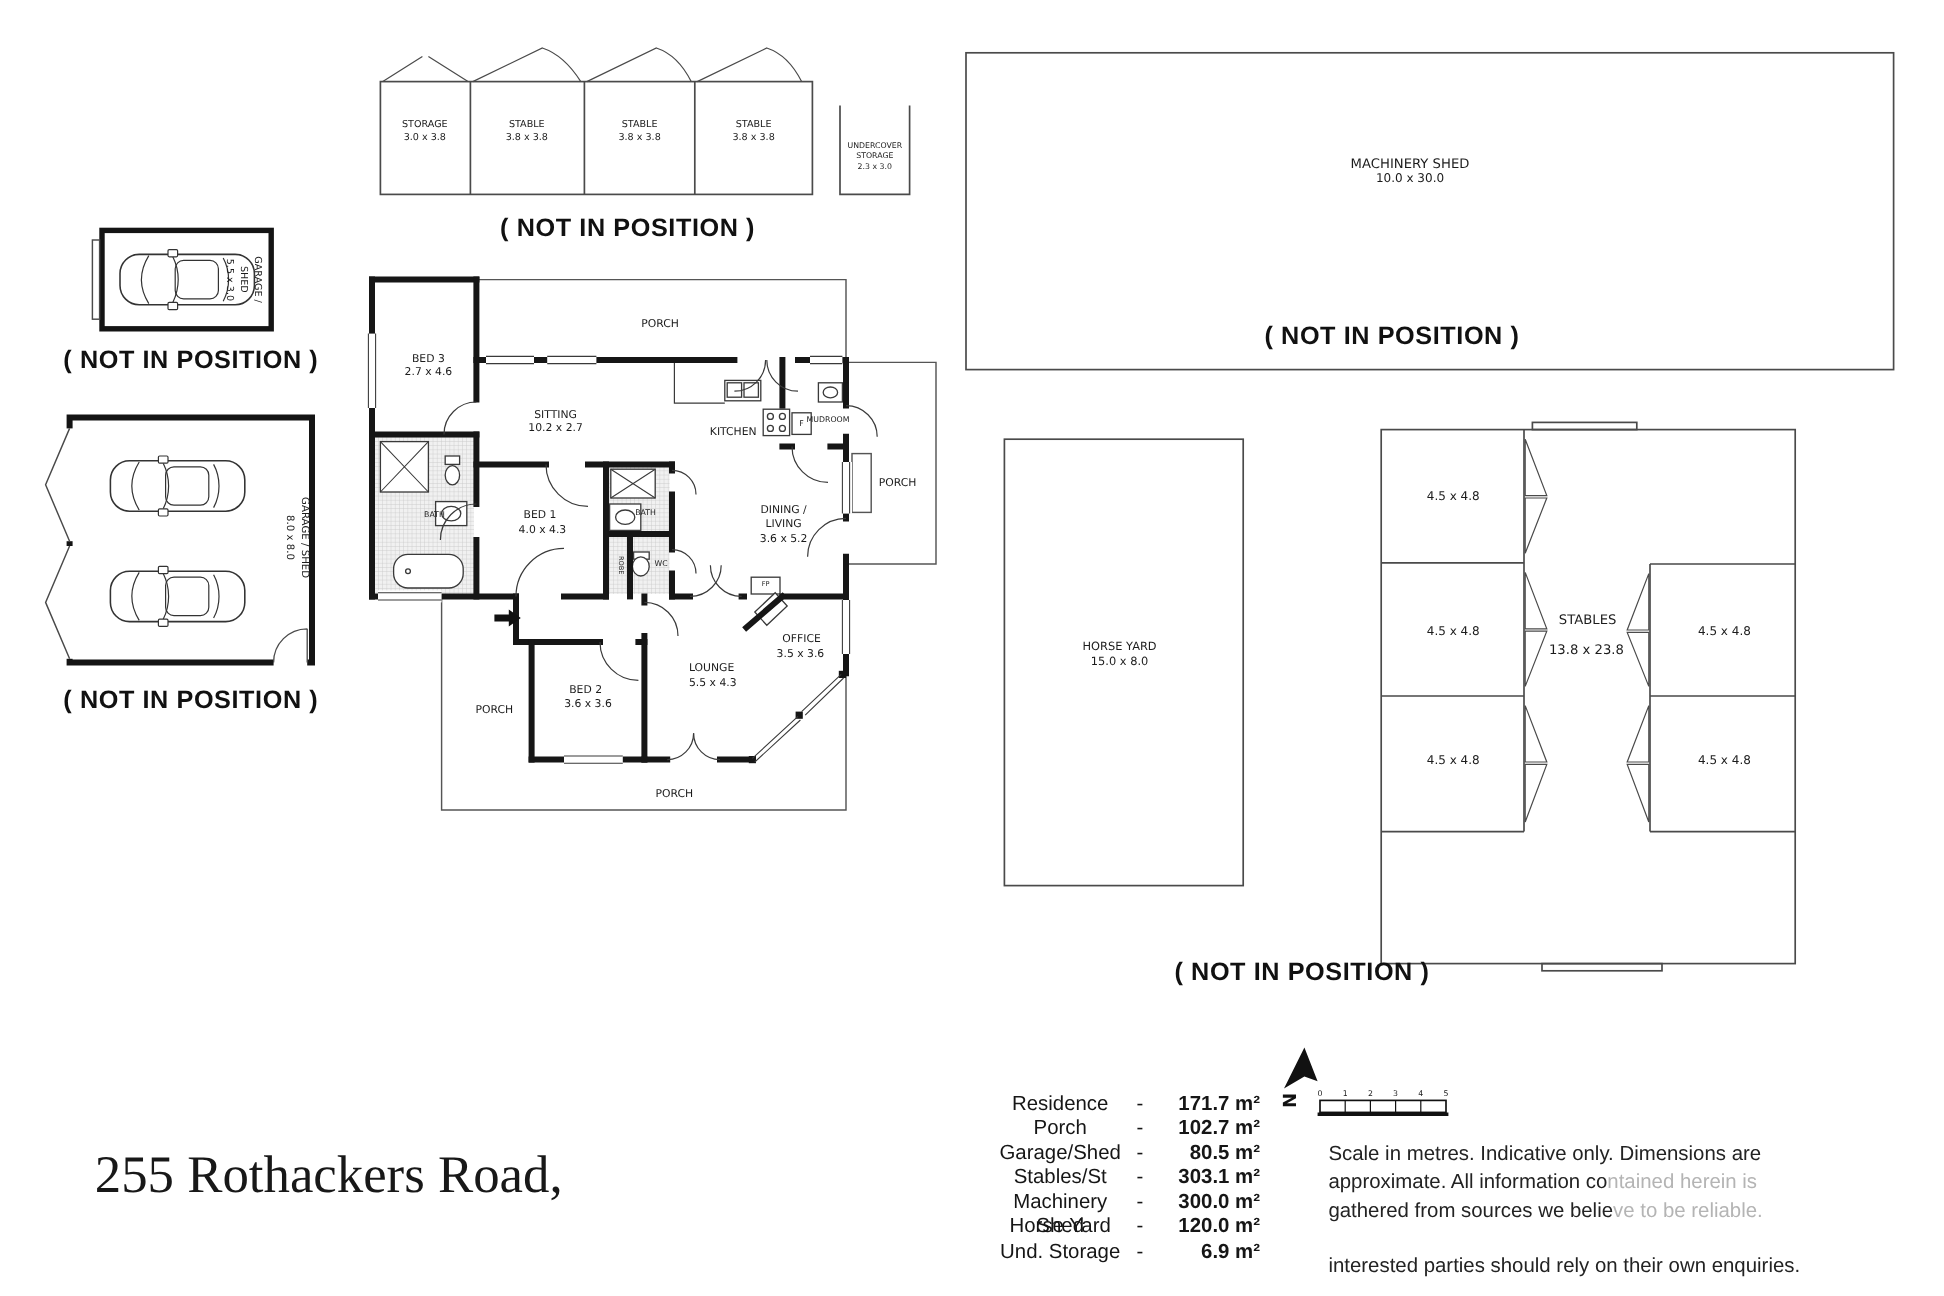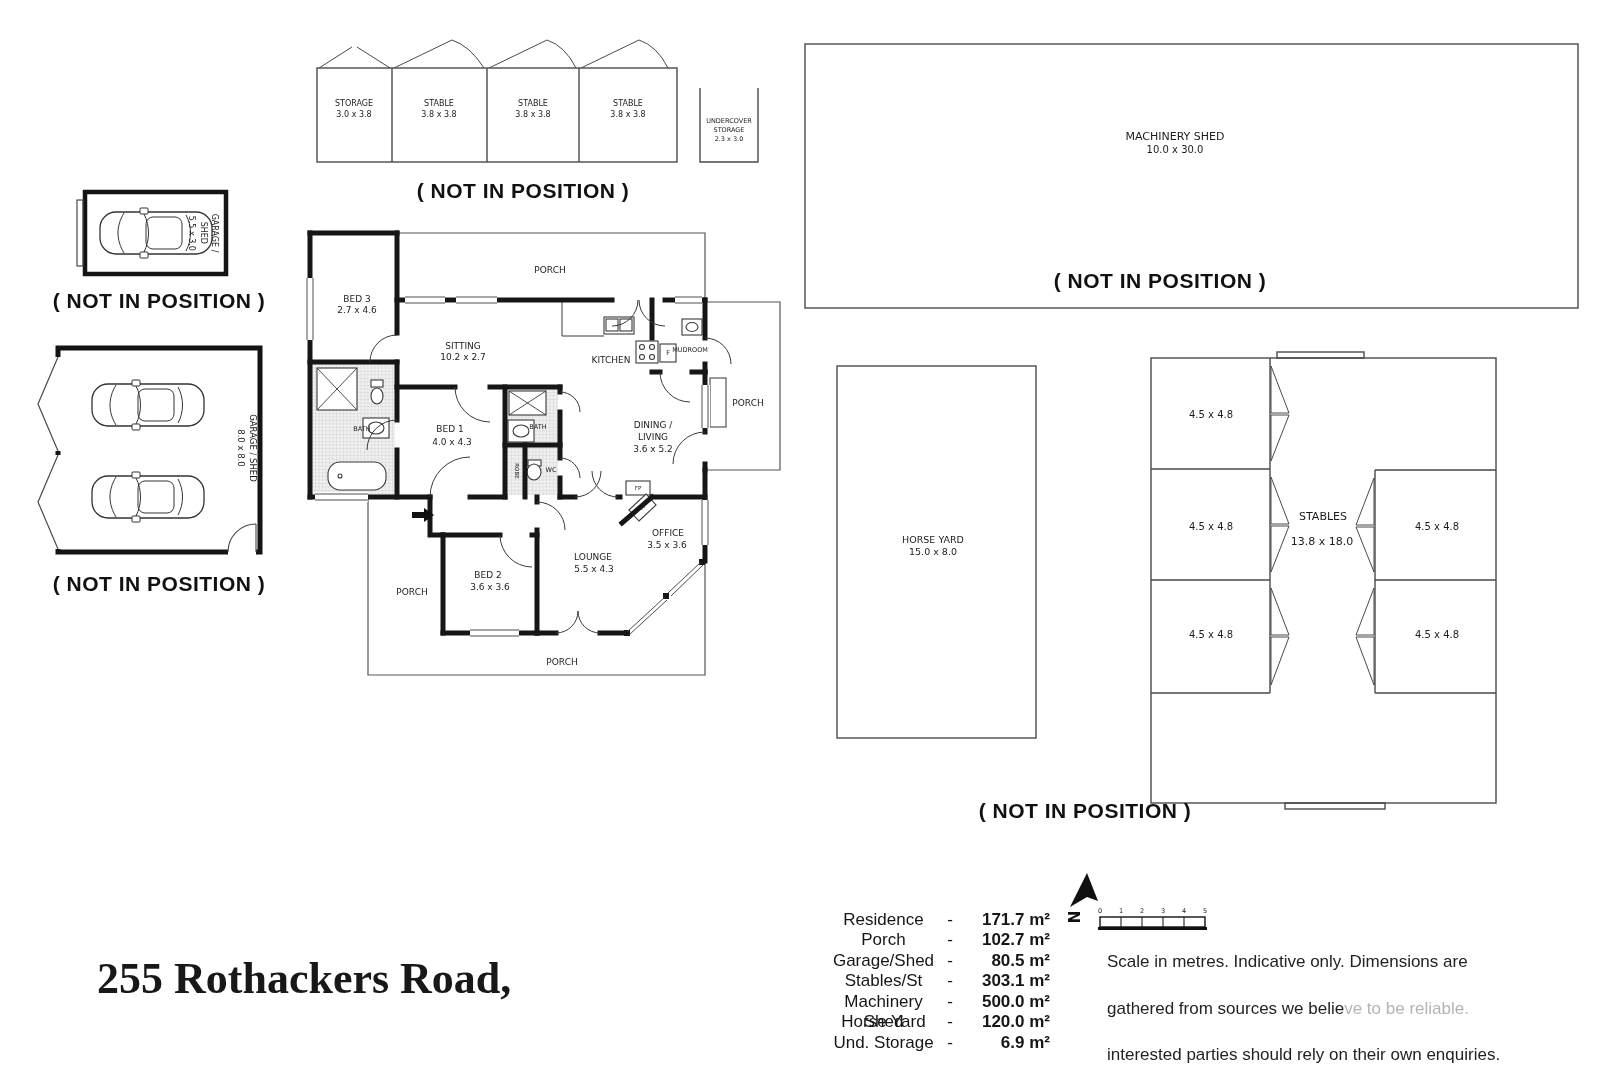--- a/index.html
+++ b/index.html
@@ -9,22 +9,22 @@
   .lbl{position:absolute;transform:translate(-50%,-50%);text-align:center;white-space:nowrap;
        line-height:1.25;color:#1c1c1c;font-family:"DejaVu Sans",sans-serif;}
   .f5{font-size:5.5px;} .f6{font-size:6.5px;} .f8{font-size:8px;}
   .f85{font-size:8.5px;} .f9{font-size:9px;} .f95{font-size:9.5px;} .f10{font-size:10px;}
   .f11{font-size:11px;}
   .vlbl{position:absolute;writing-mode:vertical-rl;transform:translate(-50%,-50%);
         text-align:center;line-height:1.45;white-space:nowrap;font-family:"DejaVu Sans",sans-serif;}
   .rot-fp{transform:translate(-50%,-50%) rotate(-43deg);}
   .nip{position:absolute;transform:translate(-50%,-50%);font-family:"Liberation Sans",sans-serif;
        font-weight:700;font-size:21px;letter-spacing:.5px;color:#111;white-space:nowrap;}
-  .title1{position:absolute;left:97px;top:953px;font-family:"Liberation Serif",serif;
-          font-weight:700;font-size:44px;color:#181818;white-space:nowrap;}
+  .title1{position:absolute;left:79px;top:953px;font-family:"Liberation Serif",serif;
+          font-weight:400;font-size:44px;color:#181818;white-space:nowrap;}
   .title2{position:absolute;left:80px;top:1010px;font-family:"Liberation Sans",sans-serif;
           font-weight:400;font-size:31px;letter-spacing:2.5px;color:#222;white-space:nowrap;}
   .area-row{position:absolute;left:825px;width:225px;display:flex;
             font-family:"Liberation Sans",sans-serif;font-size:17px;color:#161616;}
   .area-label{flex:1;text-align:center;}
   .area-sep{width:16px;text-align:center;}
   .area-value{width:92px;text-align:right;font-weight:bold;}
   .disc-line{position:absolute;left:1107px;font-family:"Liberation Sans",sans-serif;
              font-size:17px;color:#232323;white-space:pre;}
   .disc-light{color:#b4b4b4;}
@@ -268,21 +268,21 @@
   <div class="nip" style="left:159px;top:584px">( NOT IN POSITION )</div>
 
   <div class="lbl f11" style="left:1175px;top:137px">MACHINERY SHED</div>
   <div class="lbl f10" style="left:1175px;top:150px">10.0 x 30.0</div>
   <div class="nip" style="left:1160px;top:281px">( NOT IN POSITION )</div>
 
   <div class="lbl f95" style="left:933px;top:540px">HORSE YARD</div>
   <div class="lbl f95" style="left:933px;top:552px">15.0 x 8.0</div>
 
   <div class="lbl f11" style="left:1323px;top:517px">STABLES</div>
-  <div class="lbl f11" style="left:1322px;top:542px">13.8 x 18.0</div>
+  <div class="lbl f11" style="left:1322px;top:542px">13.8 x 23.8</div>
   <div class="lbl f10" style="left:1211px;top:415px">4.5 x 4.8</div>
   <div class="lbl f10" style="left:1211px;top:527px">4.5 x 4.8</div>
   <div class="lbl f10" style="left:1211px;top:635px">4.5 x 4.8</div>
   <div class="lbl f10" style="left:1437px;top:527px">4.5 x 4.8</div>
   <div class="lbl f10" style="left:1437px;top:635px">4.5 x 4.8</div>
   <div class="nip" style="left:1085px;top:811px">( NOT IN POSITION )</div>
 
   <div class="lbl f9" style="left:550px;top:271px">PORCH</div>
   <div class="lbl f9" style="left:357px;top:300px">BED 3</div>
   <div class="lbl f9" style="left:357px;top:311px">2.7 x 4.6</div>
@@ -330,21 +330,21 @@
     <span class="area-value">80.5 m²</span>
   </div>
   <div class="area-row" style="top:971px">
     <span class="area-label">Stables/St</span>
     <span class="area-sep">-</span>
     <span class="area-value">303.1 m²</span>
   </div>
   <div class="area-row" style="top:992px">
     <span class="area-label">Machinery Shed</span>
     <span class="area-sep">-</span>
-    <span class="area-value">500.0 m²</span>
+    <span class="area-value">300.0 m²</span>
   </div>
   <div class="area-row" style="top:1012px">
     <span class="area-label">Horse Yard</span>
     <span class="area-sep">-</span>
     <span class="area-value">120.0 m²</span>
   </div>
   <div class="area-row" style="top:1033px">
     <span class="area-label">Und. Storage</span>
     <span class="area-sep">-</span>
     <span class="area-value">6.9 m²</span>
@@ -357,16 +357,17 @@
 
   <div class="north-n">N</div>
   <div class="tick" style="left:1100px;top:911px">0</div>
   <div class="tick" style="left:1121px;top:911px">1</div>
   <div class="tick" style="left:1142px;top:911px">2</div>
   <div class="tick" style="left:1163px;top:911px">3</div>
   <div class="tick" style="left:1184px;top:911px">4</div>
   <div class="tick" style="left:1205px;top:911px">5</div>
 
   <div class="disc-line" style="top:952px"><span>Scale in metres. Indicative only. Dimensions are</span><span class="disc-light"></span></div>
+  <div class="disc-line" style="top:975px"><span>approximate. All information co</span><span class="disc-light">ntained herein is</span></div>
   <div class="disc-line" style="top:999px"><span>gathered from sources we belie</span><span class="disc-light">ve to be reliable.</span></div>
   <div class="disc-line" style="top:1045px"><span>interested parties should rely on their own enquiries.</span><span class="disc-light"></span></div>
 
 </div>
 
 </body></html>

